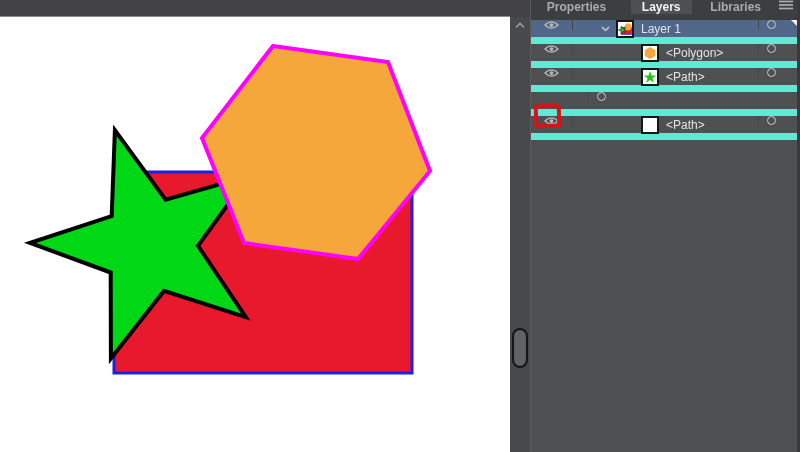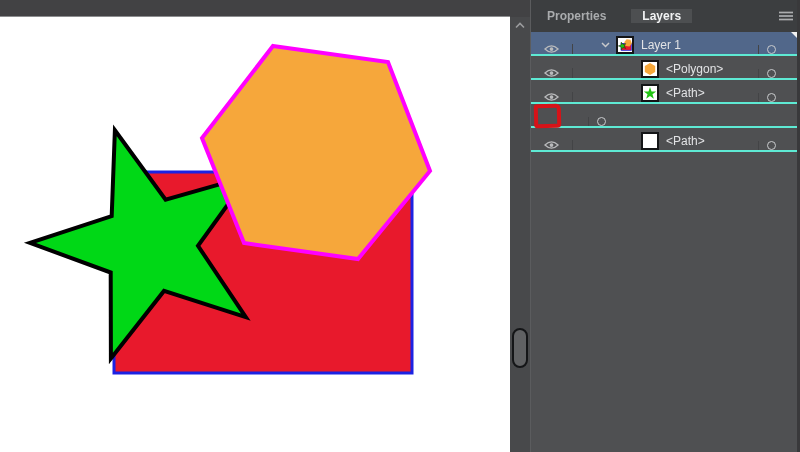--- a/index.html
+++ b/index.html
@@ -15,28 +15,28 @@
   .artwork-svg{position:absolute;left:0;top:18px;}
   
   .vscroll{position:absolute;left:510px;top:0;width:20px;height:452px;background:#48494b;}
   .vscroll .pasteboard-cap{position:absolute;left:0;top:0;width:20px;height:17px;background:#424244;}
   .vscroll .chev{position:absolute;left:5px;top:22px;}
   .vscroll .thumb{position:absolute;left:2px;top:328px;width:16px;height:40px;border-radius:8px;background:#606163;}
   
   .panel{position:absolute;left:530px;top:0;width:270px;height:452px;background:#4f5052;border-left:1px solid #5b5c5e;}
   .panel .edge{position:absolute;right:0;top:0;width:3px;height:452px;background:#39393b;}
   
-  .tabbar{position:relative;height:32px;background:#3c3e40;display:flex;align-items:center;}
+  .tabbar{position:relative;height:20px;background:#3c3e40;display:flex;align-items:flex-start;}
   .tab{display:flex;align-items:center;padding:0 11px;font-size:12px;font-weight:bold;color:#a9abad;cursor:default;}
   .tab.active{background:#4d4f51;color:#f1f2f3;}
   .tab-spacer{flex:1;}
   .menu-btn{display:flex;align-items:center;padding:0 7px;}
   
   .rows{position:relative;}
-  .row{display:flex;height:24px;border-bottom:2px solid #5eead4;align-items:flex-end;position:relative;}
+  .row{display:flex;height:24px;border-bottom:7px solid #5eead4;align-items:flex-start;position:relative;}
   .row.selected{background:#51678a;}
   .cell-eye{width:42px;border-right:1px solid #434446;display:flex;align-items:center;justify-content:center;}
   .cell-lock{width:10px;}
   .accent-bar{width:5px;background:#4d7de2;}
   .cell-content{flex:1;display:flex;align-items:center;overflow:hidden;}
   .cell-target{width:42px;border-left:1px solid #434446;display:flex;align-items:center;position:relative;}
   .target-ring{width:9px;height:9px;border:1.5px solid #c9cbcd;border-radius:50%;margin-left:8px;}
   .sel-corner{position:absolute;right:0;top:0;width:0;height:0;border-left:9px solid transparent;border-top:9px solid #f2f2f2;}
   .chevron-wrap{width:22px;display:flex;justify-content:center;align-items:center;margin-left:6px;}
   .indent-child{width:53px;flex:0 0 53px;}
@@ -76,20 +76,21 @@
   </div>
 
   <div class="panel">
 
     <div class="tabbar">
       <div style="width:5px"></div>
       <div class="tab">Properties</div>
       <div style="width:14px"></div>
       <div class="tab active">Layers</div>
       <div style="width:8px"></div>
+      <div class="tab">Libraries</div>
       <div class="tab-spacer"></div>
       <div class="menu-btn">
         <svg width="14" height="10" viewBox="0 0 14 10">
           <line x1="0" y1="1.5" x2="14" y2="1.5" stroke="#abadaf" stroke-width="1.7"></line>
           <line x1="0" y1="5" x2="14" y2="5" stroke="#abadaf" stroke-width="1.7"></line>
           <line x1="0" y1="8.5" x2="14" y2="8.5" stroke="#abadaf" stroke-width="1.7"></line>
         </svg>
       </div>
     </div>
 

